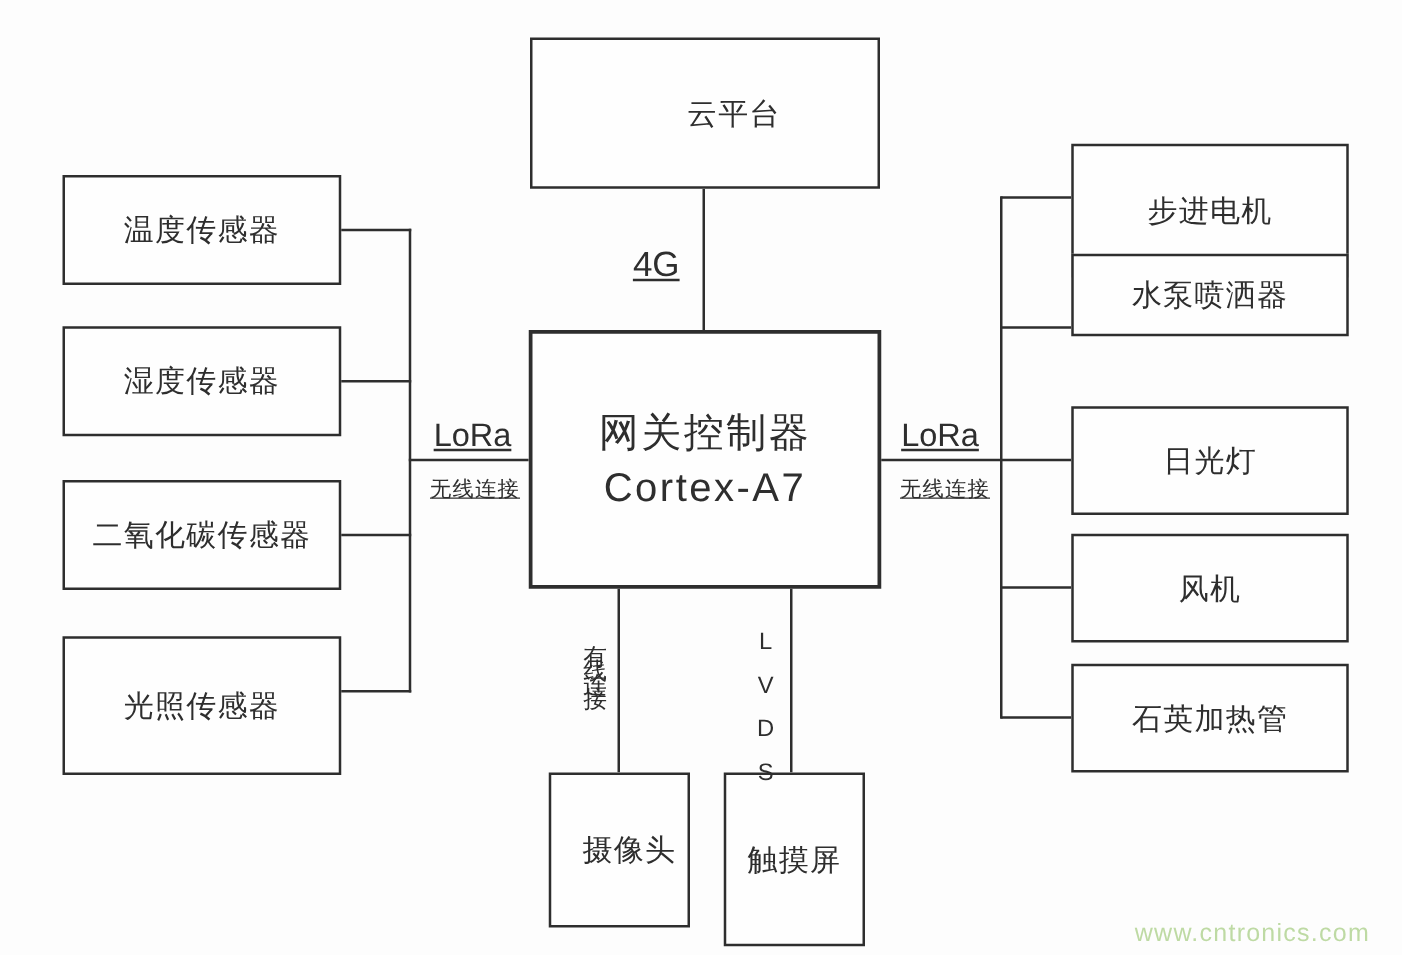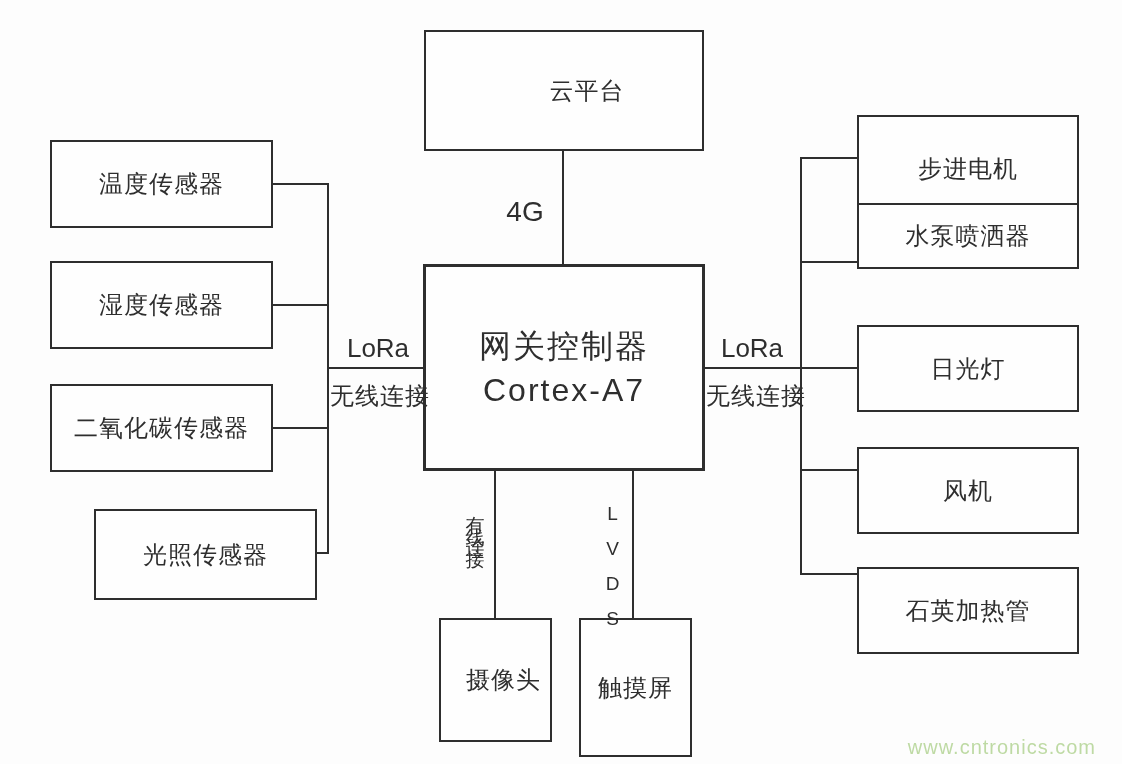--- a/index.html
+++ b/index.html
@@ -35,23 +35,24 @@
     letter-spacing:2px;
   }
   .line{
     position:absolute;
     background:var(--line);
   }
   .lbl{
     position:absolute;
     text-align:center;
     white-space:nowrap;
+    text-decoration:underline;
   }
   .lbl.protocol{font-size:26px;text-align:center;}
-  .lbl.linktype{font-size:24px;letter-spacing:1px;}
+  .lbl.linktype{font-size:17px;letter-spacing:1px;}
   .lbl.bus4g{font-size:28px;}
   .vtext{
     position:absolute;
     writing-mode:vertical-lr;
     text-orientation:upright;
     font-size:19px;
     letter-spacing:11px;
     white-space:nowrap;
   }
   .vtext.lvds{letter-spacing:14px;font-size:19px;}
@@ -99,37 +100,37 @@
 
   <div class="box" style="left:50px;top:140px;width:223px;height:88px;">
     <span>温度传感器</span>
   </div>
   <div class="box" style="left:50px;top:261px;width:223px;height:88px;">
     <span>湿度传感器</span>
   </div>
   <div class="box" style="left:50px;top:384px;width:223px;height:88px;">
     <span>二氧化碳传感器</span>
   </div>
-  <div class="box" style="left:50px;top:509px;width:223px;height:91px;margin-left:44px;">
+  <div class="box" style="left:50px;top:509px;width:223px;height:111px;">
     <span>光照传感器</span>
   </div>
 
   <div class="box" style="left:857px;top:115px;width:222px;height:107px;">
     <span>步进电机</span>
   </div>
   <div class="box" style="left:857px;top:203px;width:222px;height:66px;">
     <span>水泵喷洒器</span>
   </div>
   <div class="box" style="left:857px;top:325px;width:222px;height:87px;">
     <span>日光灯</span>
   </div>
-  <div class="box" style="left:857px;top:427px;width:222px;height:87px;margin-top:20px;">
+  <div class="box" style="left:857px;top:427px;width:222px;height:87px;">
     <span>风机</span>
   </div>
-  <div class="box" style="left:857px;top:531px;width:222px;height:87px;margin-top:36px;">
+  <div class="box" style="left:857px;top:531px;width:222px;height:87px;">
     <span>石英加热管</span>
   </div>
 
   <div class="box" style="left:439px;top:618px;width:113px;height:124px;padding-left:16px;">
     <span>摄像头</span>
   </div>
   <div class="box" style="left:579px;top:618px;width:113px;height:139px;">
     <span>触摸屏</span>
   </div>
 

